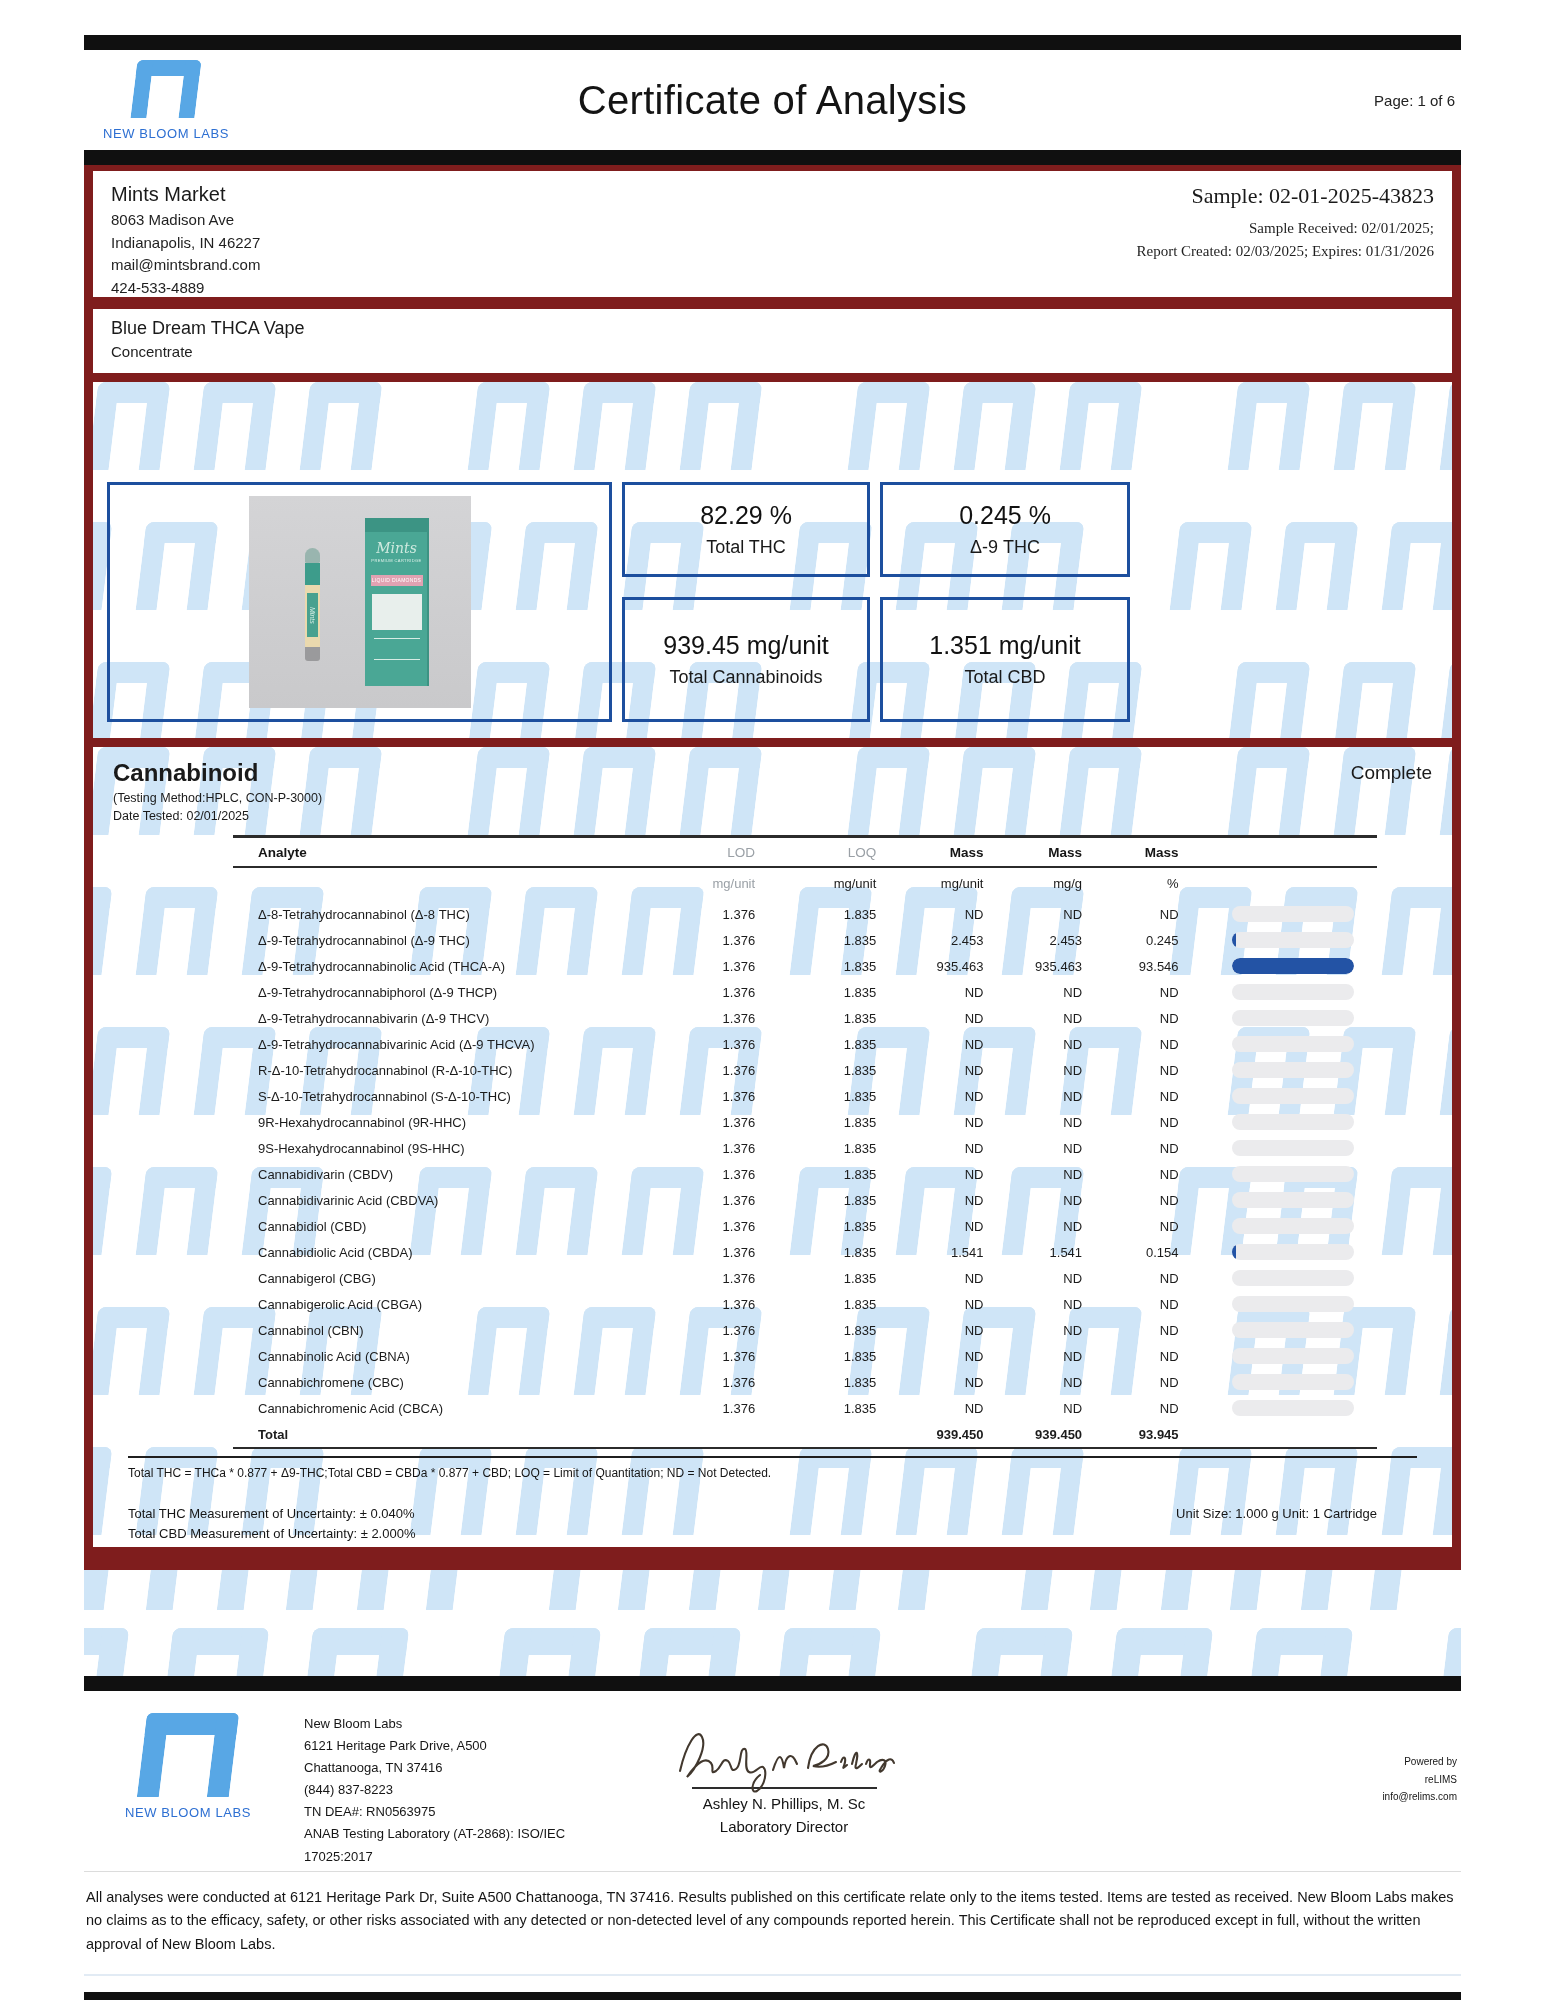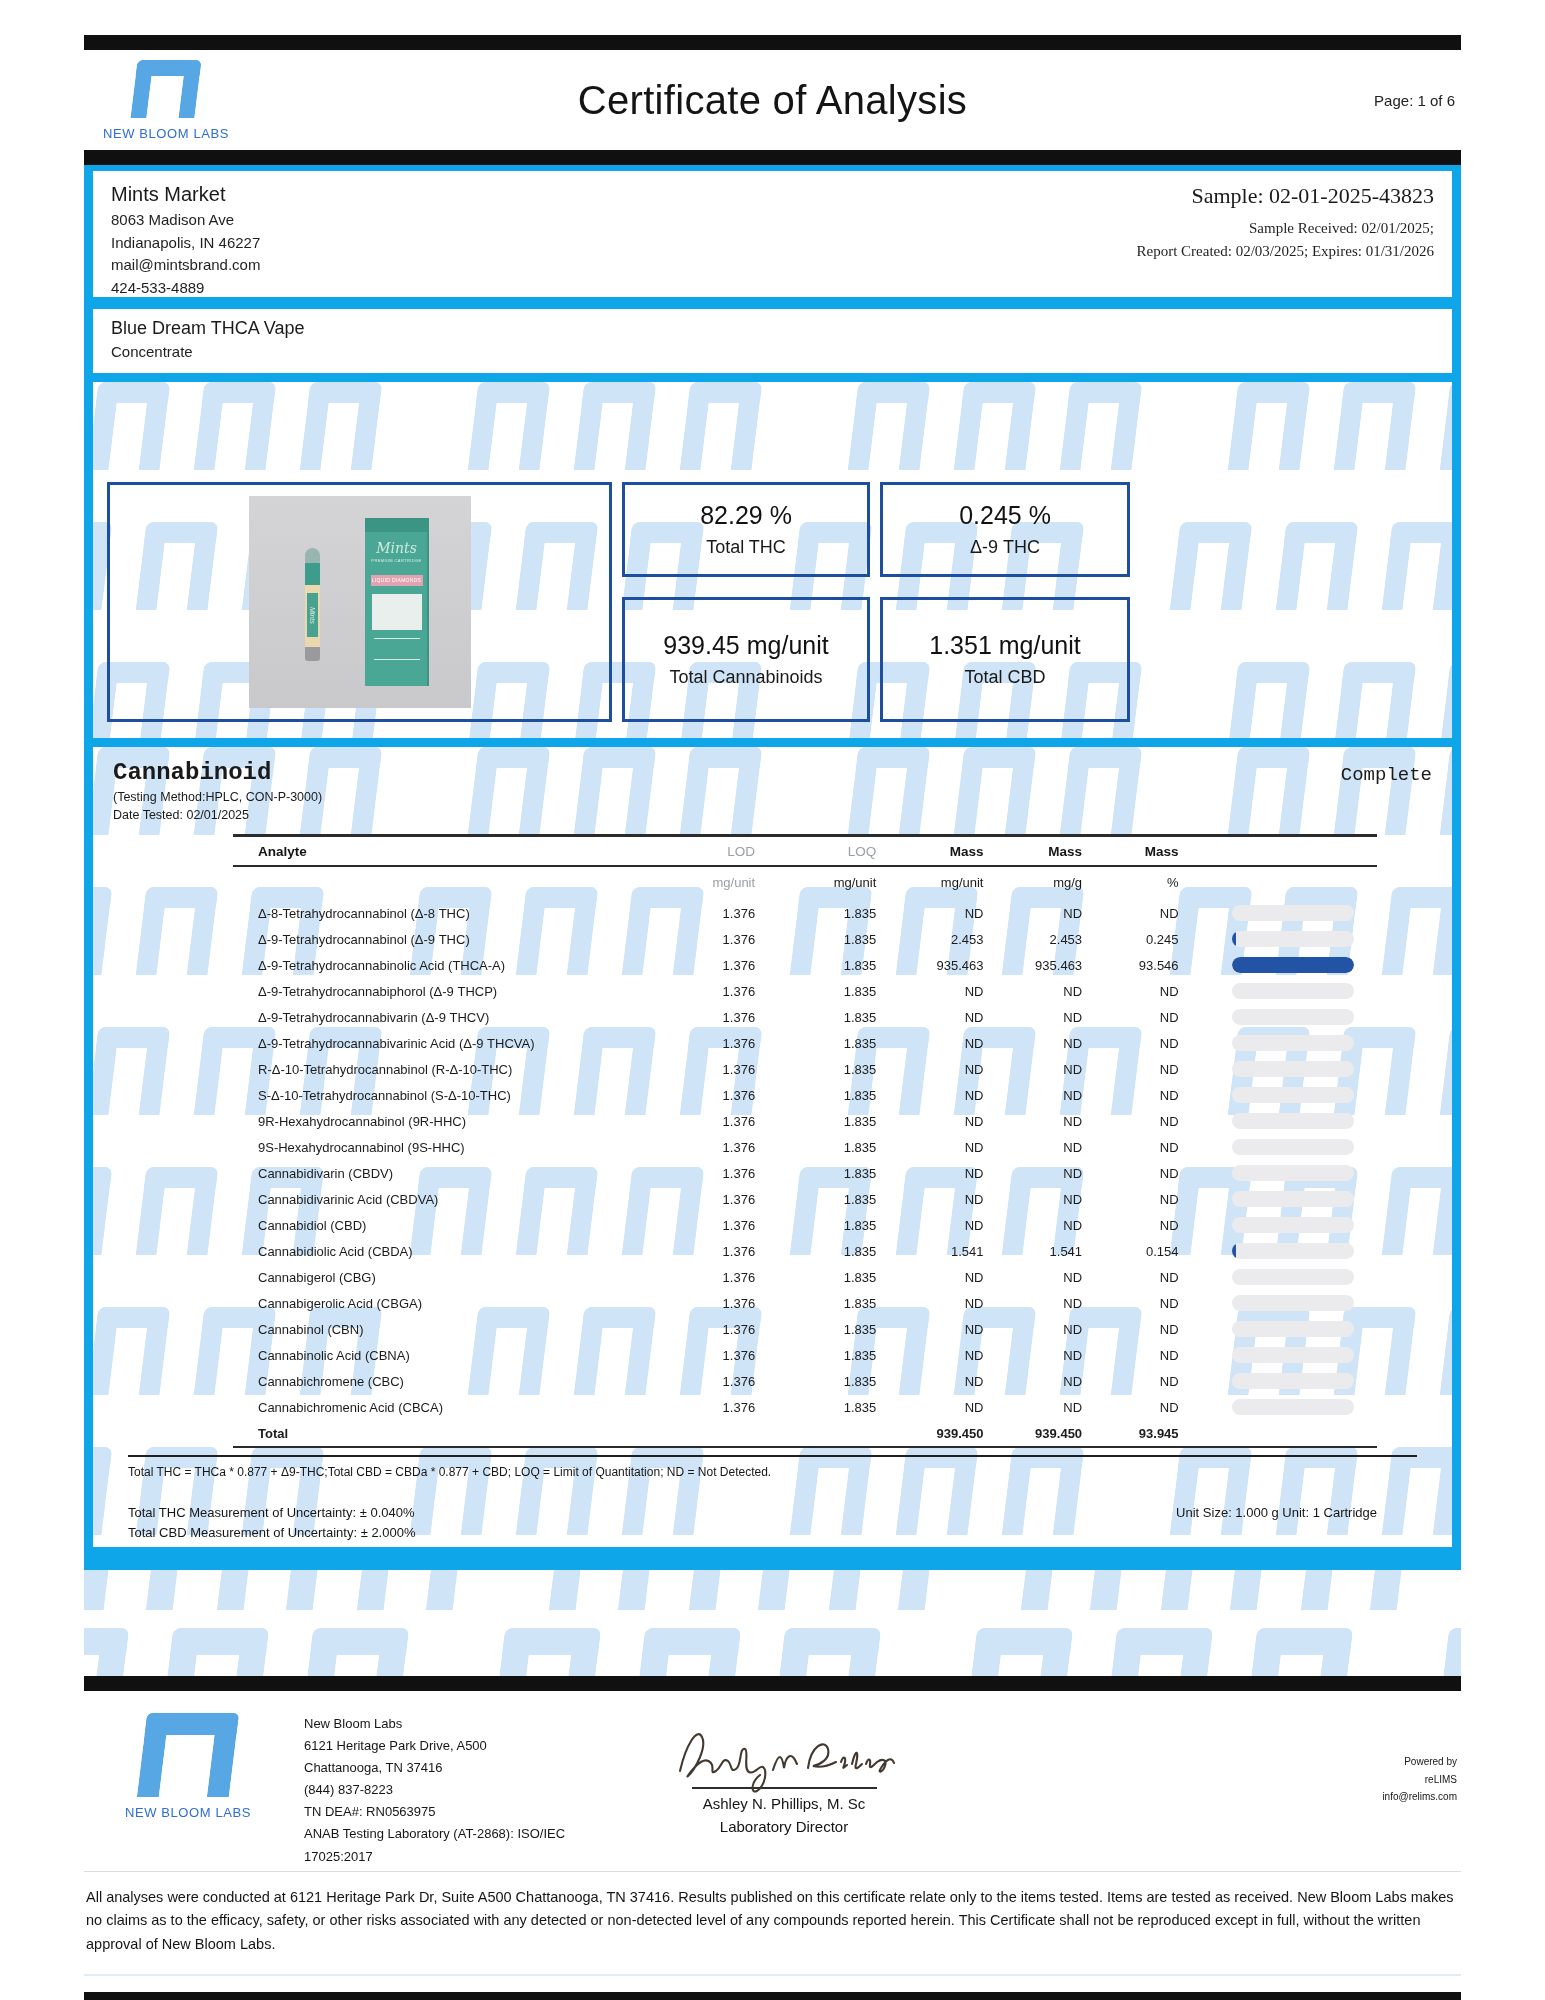--- a/index.html
+++ b/index.html
@@ -11,21 +11,21 @@
   
   .header{height:100px;position:relative;display:flex;align-items:center;}
   .logo{display:flex;flex-direction:column;align-items:center;width:140px;margin-left:12px;}
   .logo-arch{width:64px;height:58px;border:16px solid #58a7e5;border-bottom:none;border-radius:6px 6px 0 0;transform:skewX(-7deg);box-sizing:border-box;}
   .logo-arch.big{width:92px;height:84px;border-width:22px;}
   .logo-text{font-size:13px;color:#2d6fd2;letter-spacing:.6px;margin-top:8px;white-space:nowrap;}
   .doc-title{position:absolute;left:50%;top:50%;transform:translate(-50%,-50%);font-size:40px;font-weight:500;letter-spacing:.3px;color:#141414;white-space:nowrap;}
   .page-no{position:absolute;right:6px;top:50%;transform:translateY(-50%);font-size:15px;color:#222;}
 
   
-  .grayband{background:#0ea5e9;height:1405px;padding:6px 9px 0;box-sizing:border-box;}
+  .grayband{background:#7f1d1d;height:1405px;padding:6px 9px 0;box-sizing:border-box;}
   .card{background:#fff;position:relative;box-sizing:border-box;}
   .card1{height:126px;padding:12px 18px;display:flex;justify-content:space-between;overflow:hidden;}
   .client-name{font-size:20px;font-weight:500;margin-bottom:3px;}
   .client-line{font-size:15px;line-height:1.5;color:#1f1f1f;}
   .sample-block{text-align:right;font-family:Liberation Serif, serif;}
   .sample-id{font-size:22px;font-weight:500;margin-bottom:8px;}
   .sample-line{font-size:15px;line-height:1.55;color:#1f1f1f;}
   .card2{height:64px;margin-top:12px;padding:9px 18px;overflow:hidden;}
   .product-name{font-size:18px;font-weight:500;margin-bottom:4px;}
   .product-type{font-size:15px;color:#222;}
@@ -56,21 +56,21 @@
   .vbox-strip{width:52px;height:11px;background:#e1a2b2;color:#fff;font-size:5px;text-align:center;line-height:11px;margin-top:12px;letter-spacing:.3px;}
   .vbox-info{width:50px;height:36px;background:#e8efec;margin-top:8px;}
   .vbox-lines{width:46px;height:20px;margin-top:8px;border-top:1px solid #d7ece4;border-bottom:1px solid #d7ece4;}
   .results-grid{margin-left:10px;display:grid;grid-template-columns:248px 250px;grid-template-rows:95px 125px;gap:20px 10px;}
   .rbox{border:3px solid #1d4f9e;display:flex;flex-direction:column;align-items:center;justify-content:center;box-sizing:border-box;}
   .rbox .v{font-size:25px;color:#111;}
   .rbox .l{font-size:18px;color:#191919;margin-top:7px;}
 
   
   .card4{height:800px;margin-top:9px;padding:12px 20px 0;overflow:hidden;}
-  .sec-head{display:flex;justify-content:space-between;align-items:flex-end;font-family:Liberation Mono, monospace;}
+  .sec-head{display:flex;justify-content:space-between;align-items:center;}
   .sec-title{font-size:24px;font-weight:700;}
   .sec-status{font-size:19px;}
   .sec-method{font-size:12.5px;margin-top:4px;}
   .sec-date{font-size:12.5px;margin-top:4px;}
   .table-block{margin:12px 55px 0 120px;}
   table{border-collapse:collapse;width:100%;table-layout:fixed;}
   thead tr.hrow{border-top:3px solid #2b2b2b;border-bottom:2px solid #2b2b2b;}
   th{font-size:13.5px;font-weight:700;padding:7px 0 6px;color:#151515;}
   th.gray, td.graytxt{color:#9aa0a6;font-weight:400;}
   .c-analyte{width:372px;text-align:left;padding-left:25px;}

